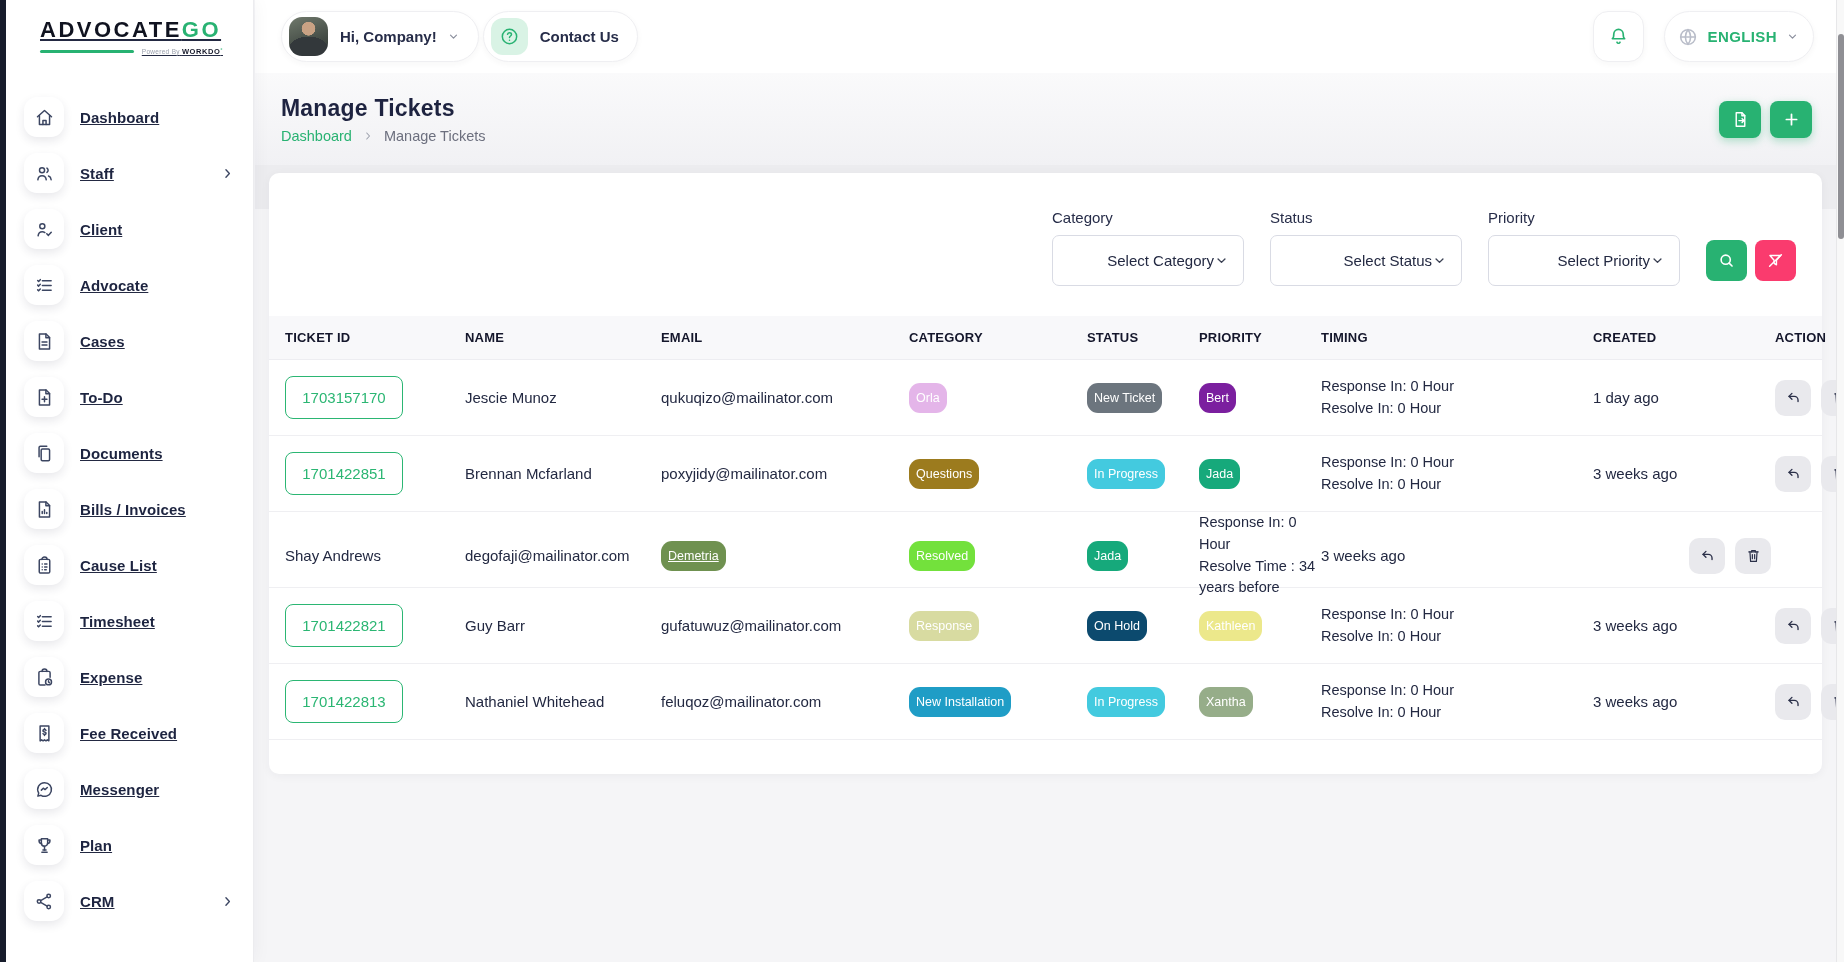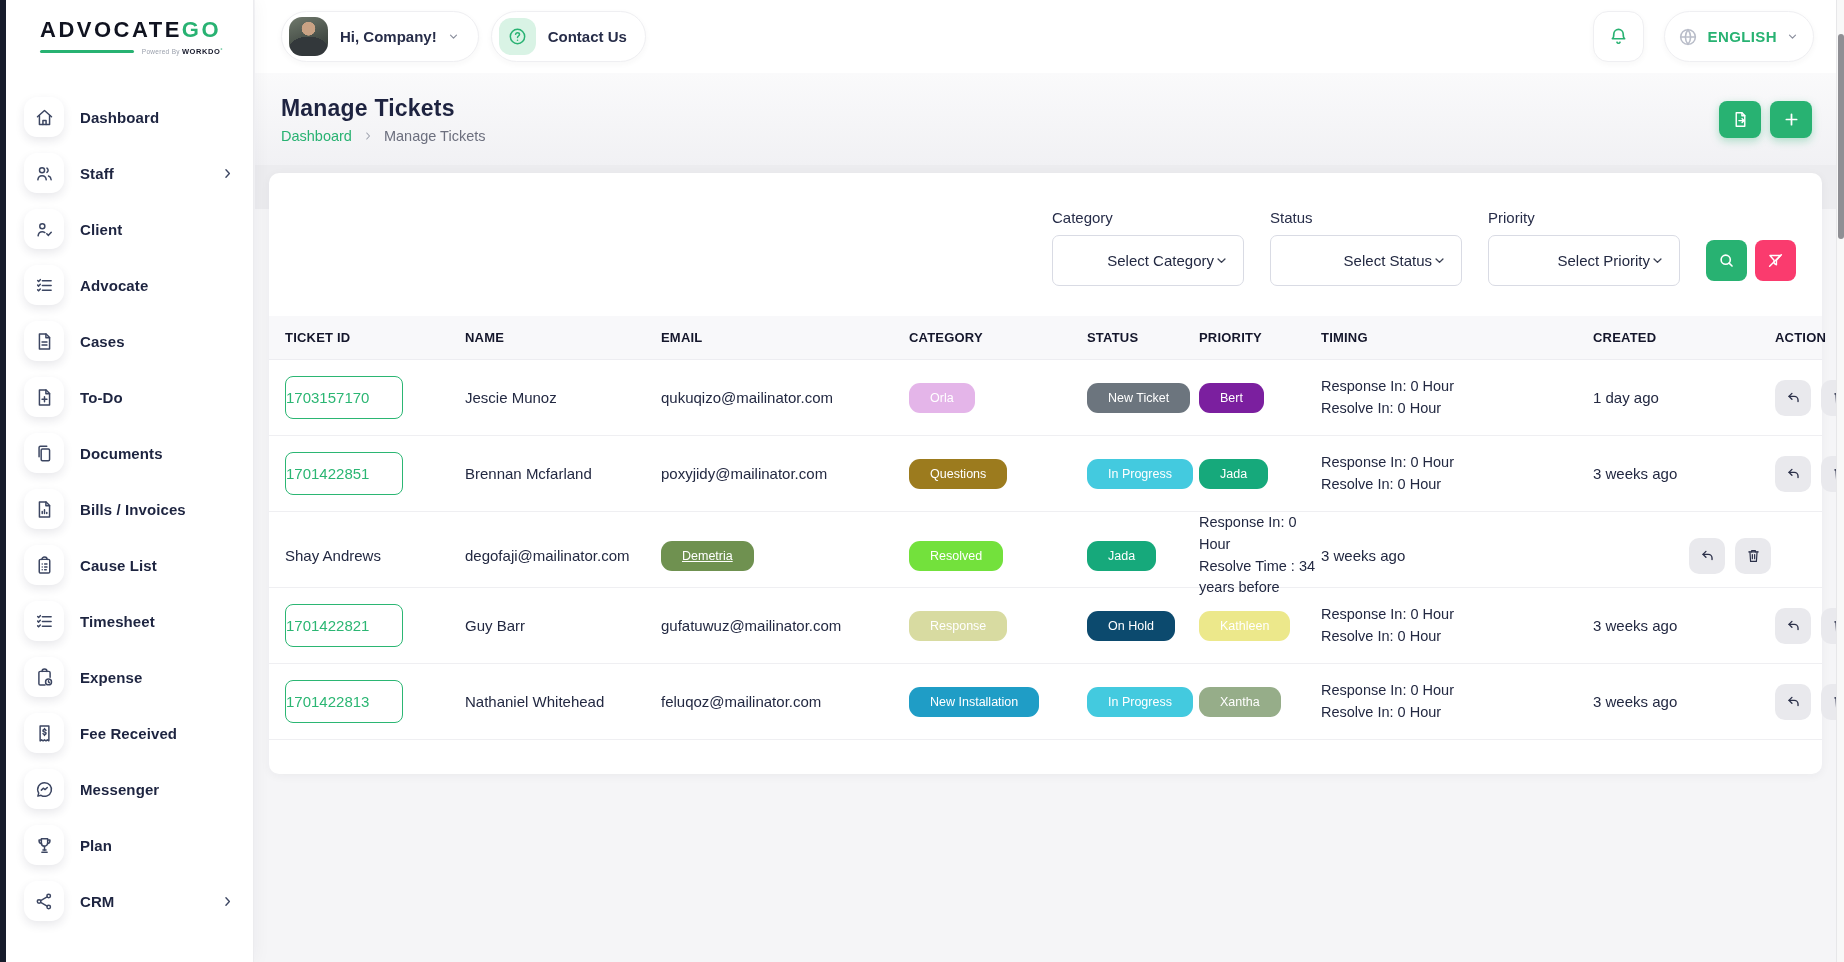--- a/index.html
+++ b/index.html
@@ -8,20 +8,21 @@
     font-family:"Liberation Sans","DejaVu Sans",sans-serif;
     background:#f5f5f7; color:#232942; position:relative;
   }
   .left-edge { position:absolute; left:0; top:0; width:6px; height:100%; background:#171c2b; z-index:40; }
 
   
   .sidebar {
     position:absolute; left:6px; top:0; width:248px; height:100%;
     background:#ffffff; border-right:1px solid #ececef; z-index:30;
     box-shadow:0 0 18px rgba(40,40,60,.05);
+    text-decoration:underline;
   }
   .logo-wrap { height:73px; display:flex; flex-direction:column; justify-content:center; padding:0 30px 0 34px; }
   .logo-line1 { font-size:22px; font-weight:900; letter-spacing:2.5px; color:#101320; }
   .logo-line1 .go { color:#28b272; }
   .logo-line2 { display:flex; align-items:center; margin-top:4px; }
   .logo-bar { flex:1; height:3px; background:#28b272; border-radius:2px; margin-right:8px; }
   .powered { font-size:6.5px; color:#9aa0ac; letter-spacing:.3px; white-space:nowrap; }
   .powered b { color:#15182a; font-size:7.5px; letter-spacing:.6px; }
   .powered .dot { color:#28b272; font-weight:900; }
   .side-nav { padding:16px 18px 0 18px; }
@@ -41,21 +42,21 @@
 
   .topbar {
     height:73px; background:#fff; display:flex; align-items:center;
     justify-content:space-between; padding:0 22px 0 26px;
   }
   .pill {
     display:flex; align-items:center; background:#fff; border:1px solid #efeff2;
     border-radius:26px; height:51px; padding:0 18px 0 7px; cursor:pointer;
     box-shadow:0 2px 6px rgba(40,40,60,.04);
   }
-  .tb-left { display:flex; align-items:flex-start; gap:12px; }
+  .tb-left { display:flex; align-items:flex-start; gap:4px; }
   .avatar {
     width:39px; height:39px; border-radius:13px; margin-right:12px; flex:0 0 39px;
     background:
       radial-gradient(circle at 50% 30%, #c9a284 0 20%, rgba(0,0,0,0) 21%),
       radial-gradient(ellipse 50% 32% at 50% 82%, #33383b 0 99%, rgba(0,0,0,0) 100%),
       linear-gradient(160deg,#70796c,#49514a 55%,#2d3432);
   }
   .greet { font-size:15px; font-weight:700; color:#272d49; margin-right:10px; }
   .chev-sm { color:#8b8f9d; display:flex; } .chev-sm svg { width:13px; height:13px; }
   .contact-ic {
@@ -125,24 +126,24 @@
     align-items:center; padding:0 16px;
   }
   .t-head {
     height:44px; background:#f8f8fa; border-bottom:1px solid #ededf1;
     font-size:13px; font-weight:800; color:#14162b; letter-spacing:.2px;
   }
   .t-head .th-action { text-align:right; padding-right:4px; }
   .t-row { height:76px; border-bottom:1px solid #efeff2; font-size:15px; color:#232942; }
   .ticket-pill {
     display:inline-block; border:1px solid #2bb673; color:#2bb673; background:#fff;
-    border-radius:8px; font-size:15px; padding:12px 0; width:118px; cursor:pointer;
+    border-radius:8px; font-size:15px; padding:12px 0; width:118px; text-align:center; cursor:pointer;
   }
   .badge {
-    display:inline-block; color:#fff; font-size:12.5px; padding:8px 21px; border-radius:11px;
+    display:inline-block; color:#fff; font-size:12.5px; padding:8px 7px; border-radius:11px;
     white-space:nowrap;
   }
   .timing div { line-height:1.5; font-size:14.5px; }
   .created { font-size:15px; }
   .actions { display:flex; justify-content:flex-end; gap:10px; padding-right:4px; }
   .act-btn {
     width:36px; height:36px; border:none; border-radius:10px; background:#e9e9ed; color:#2b3049;
     display:flex; align-items:center; justify-content:center; cursor:pointer;
   }
   .act-btn svg { width:17px; height:17px; }

